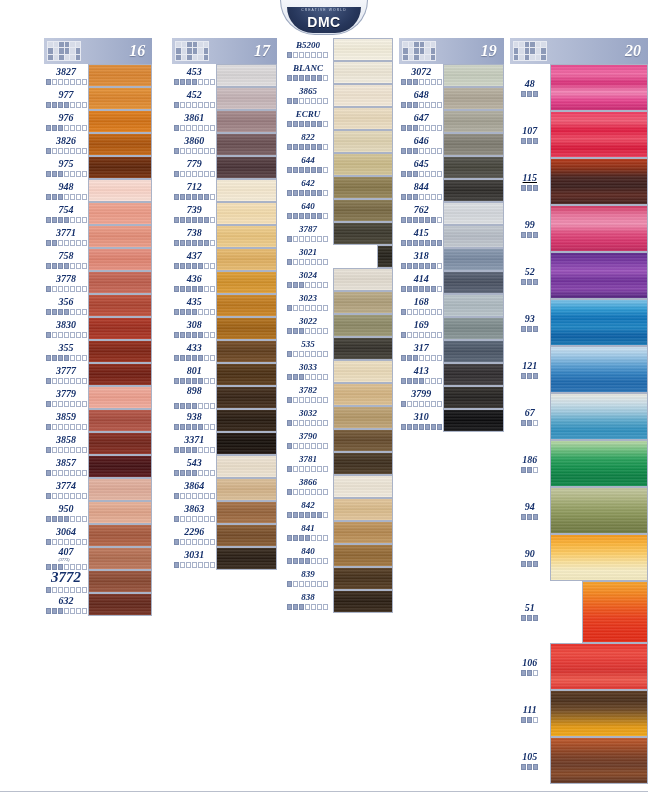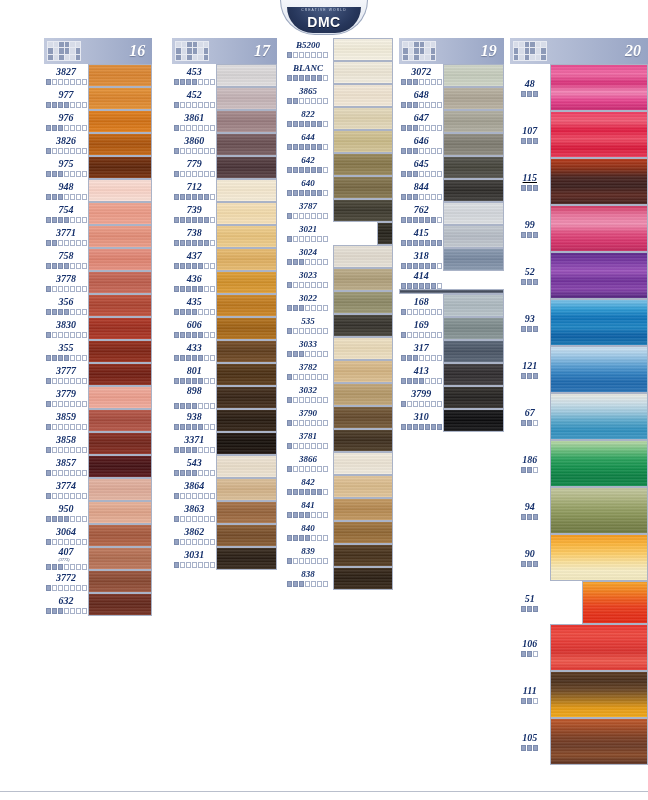--- a/index.html
+++ b/index.html
@@ -510,21 +510,21 @@
                 <i class="off"></i>
                 <i class="off"></i>
                 <i class="off"></i>
                 <i class="off"></i>
               </div>
             </div>
             <div class="swatch" style="background: linear-gradient(rgb(192, 122, 94) 0%, rgb(174, 106, 78) 48%, rgb(192, 122, 94) 100%);"></div>
           </div>
           <div class="row" style="height: 23px;">
             <div class="row-label" style="width: 44px;">
-              <div class="code" style="font-size: 10px;">3772</div>
+              <div class="code" style="font-size: 15px;">3772</div>
               <div class="meter">
                 <i></i>
                 <i class="off"></i>
                 <i class="off"></i>
                 <i class="off"></i>
                 <i class="off"></i>
                 <i class="off"></i>
                 <i class="off"></i>
               </div>
             </div>
@@ -732,21 +732,21 @@
                 <i></i>
                 <i class="off"></i>
                 <i class="off"></i>
                 <i class="off"></i>
               </div>
             </div>
             <div class="swatch" style="background: linear-gradient(rgb(207, 138, 43) 0%, rgb(187, 118, 28) 48%, rgb(207, 138, 43) 100%);"></div>
           </div>
           <div class="row" style="height: 23px;">
             <div class="row-label" style="width: 44px;">
-              <div class="code" style="font-size: 10px;">606</div>
+              <div class="code" style="font-size: 10px;">308</div>
               <div class="meter">
                 <i></i>
                 <i></i>
                 <i></i>
                 <i></i>
                 <i></i>
                 <i class="off"></i>
                 <i class="off"></i>
               </div>
             </div>
@@ -867,21 +867,21 @@
                 <i class="off"></i>
                 <i class="off"></i>
                 <i class="off"></i>
                 <i class="off"></i>
               </div>
             </div>
             <div class="swatch" style="background: linear-gradient(rgb(169, 118, 76) 0%, rgb(148, 98, 58) 48%, rgb(169, 118, 76) 100%);"></div>
           </div>
           <div class="row" style="height: 23px;">
             <div class="row-label" style="width: 44px;">
-              <div class="code" style="font-size: 10px;">3862</div>
+              <div class="code" style="font-size: 10px;">2296</div>
               <div class="meter">
                 <i></i>
                 <i class="off"></i>
                 <i class="off"></i>
                 <i class="off"></i>
                 <i class="off"></i>
                 <i class="off"></i>
                 <i class="off"></i>
               </div>
             </div>
@@ -943,20 +943,35 @@
                 <i></i>
                 <i></i>
                 <i class="off"></i>
                 <i class="off"></i>
                 <i class="off"></i>
                 <i class="off"></i>
                 <i class="off"></i>
               </div>
             </div>
             <div class="swatch" style="background: linear-gradient(rgb(244, 234, 219) 0%, rgb(236, 224, 204) 48%, rgb(244, 234, 219) 100%);"></div>
+          </div>
+          <div class="row" style="height: 23px;">
+            <div class="row-label" style="width: 50px;">
+              <div class="code" style="font-size: 9px;">ECRU</div>
+              <div class="meter">
+                <i></i>
+                <i></i>
+                <i></i>
+                <i></i>
+                <i></i>
+                <i></i>
+                <i class="off"></i>
+              </div>
+            </div>
+            <div class="swatch" style="background: linear-gradient(rgb(238, 225, 200) 0%, rgb(228, 212, 182) 48%, rgb(238, 225, 200) 100%);"></div>
           </div>
           <div class="row" style="height: 23px;">
             <div class="row-label" style="width: 50px;">
               <div class="code" style="font-size: 9px;">822</div>
               <div class="meter">
                 <i></i>
                 <i></i>
                 <i></i>
                 <i></i>
                 <i></i>
@@ -1421,21 +1436,21 @@
                 <i></i>
                 <i></i>
                 <i></i>
                 <i></i>
                 <i></i>
                 <i class="off"></i>
               </div>
             </div>
             <div class="swatch" style="background: linear-gradient(rgb(139, 155, 177) 0%, rgb(118, 135, 159) 48%, rgb(139, 155, 177) 100%);"></div>
           </div>
-          <div class="row" style="height: 23px; flex-direction: column;">
+          <div class="row" style="height: 23px;">
             <div class="row-label" style="width: 44px;">
               <div class="code" style="font-size: 10px;">414</div>
               <div class="meter">
                 <i></i>
                 <i></i>
                 <i></i>
                 <i></i>
                 <i></i>
                 <i></i>
                 <i class="off"></i>
@@ -1674,21 +1689,21 @@
             <div class="row-label" style="width: 40px;">
               <div class="code" style="font-size: 10px;">90</div>
               <div class="meter">
                 <i></i>
                 <i></i>
                 <i></i>
               </div>
             </div>
             <div class="swatch" style="background: linear-gradient(rgb(245, 154, 30), rgb(251, 180, 58), rgb(253, 203, 99), rgb(250, 224, 154), rgb(246, 237, 198), rgb(242, 232, 189));"></div>
           </div>
-          <div class="row" style="height: 43px; gap: 32px;">
+          <div class="row" style="height: 62px; gap: 32px;">
             <div class="row-label" style="width: 40px;">
               <div class="code" style="font-size: 10px;">51</div>
               <div class="meter">
                 <i></i>
                 <i></i>
                 <i></i>
               </div>
             </div>
             <div class="swatch" style="background: linear-gradient(rgb(247, 163, 42), rgb(244, 132, 31), rgb(239, 95, 28), rgb(234, 63, 28), rgb(229, 48, 24), rgb(226, 42, 21));"></div>
           </div>

